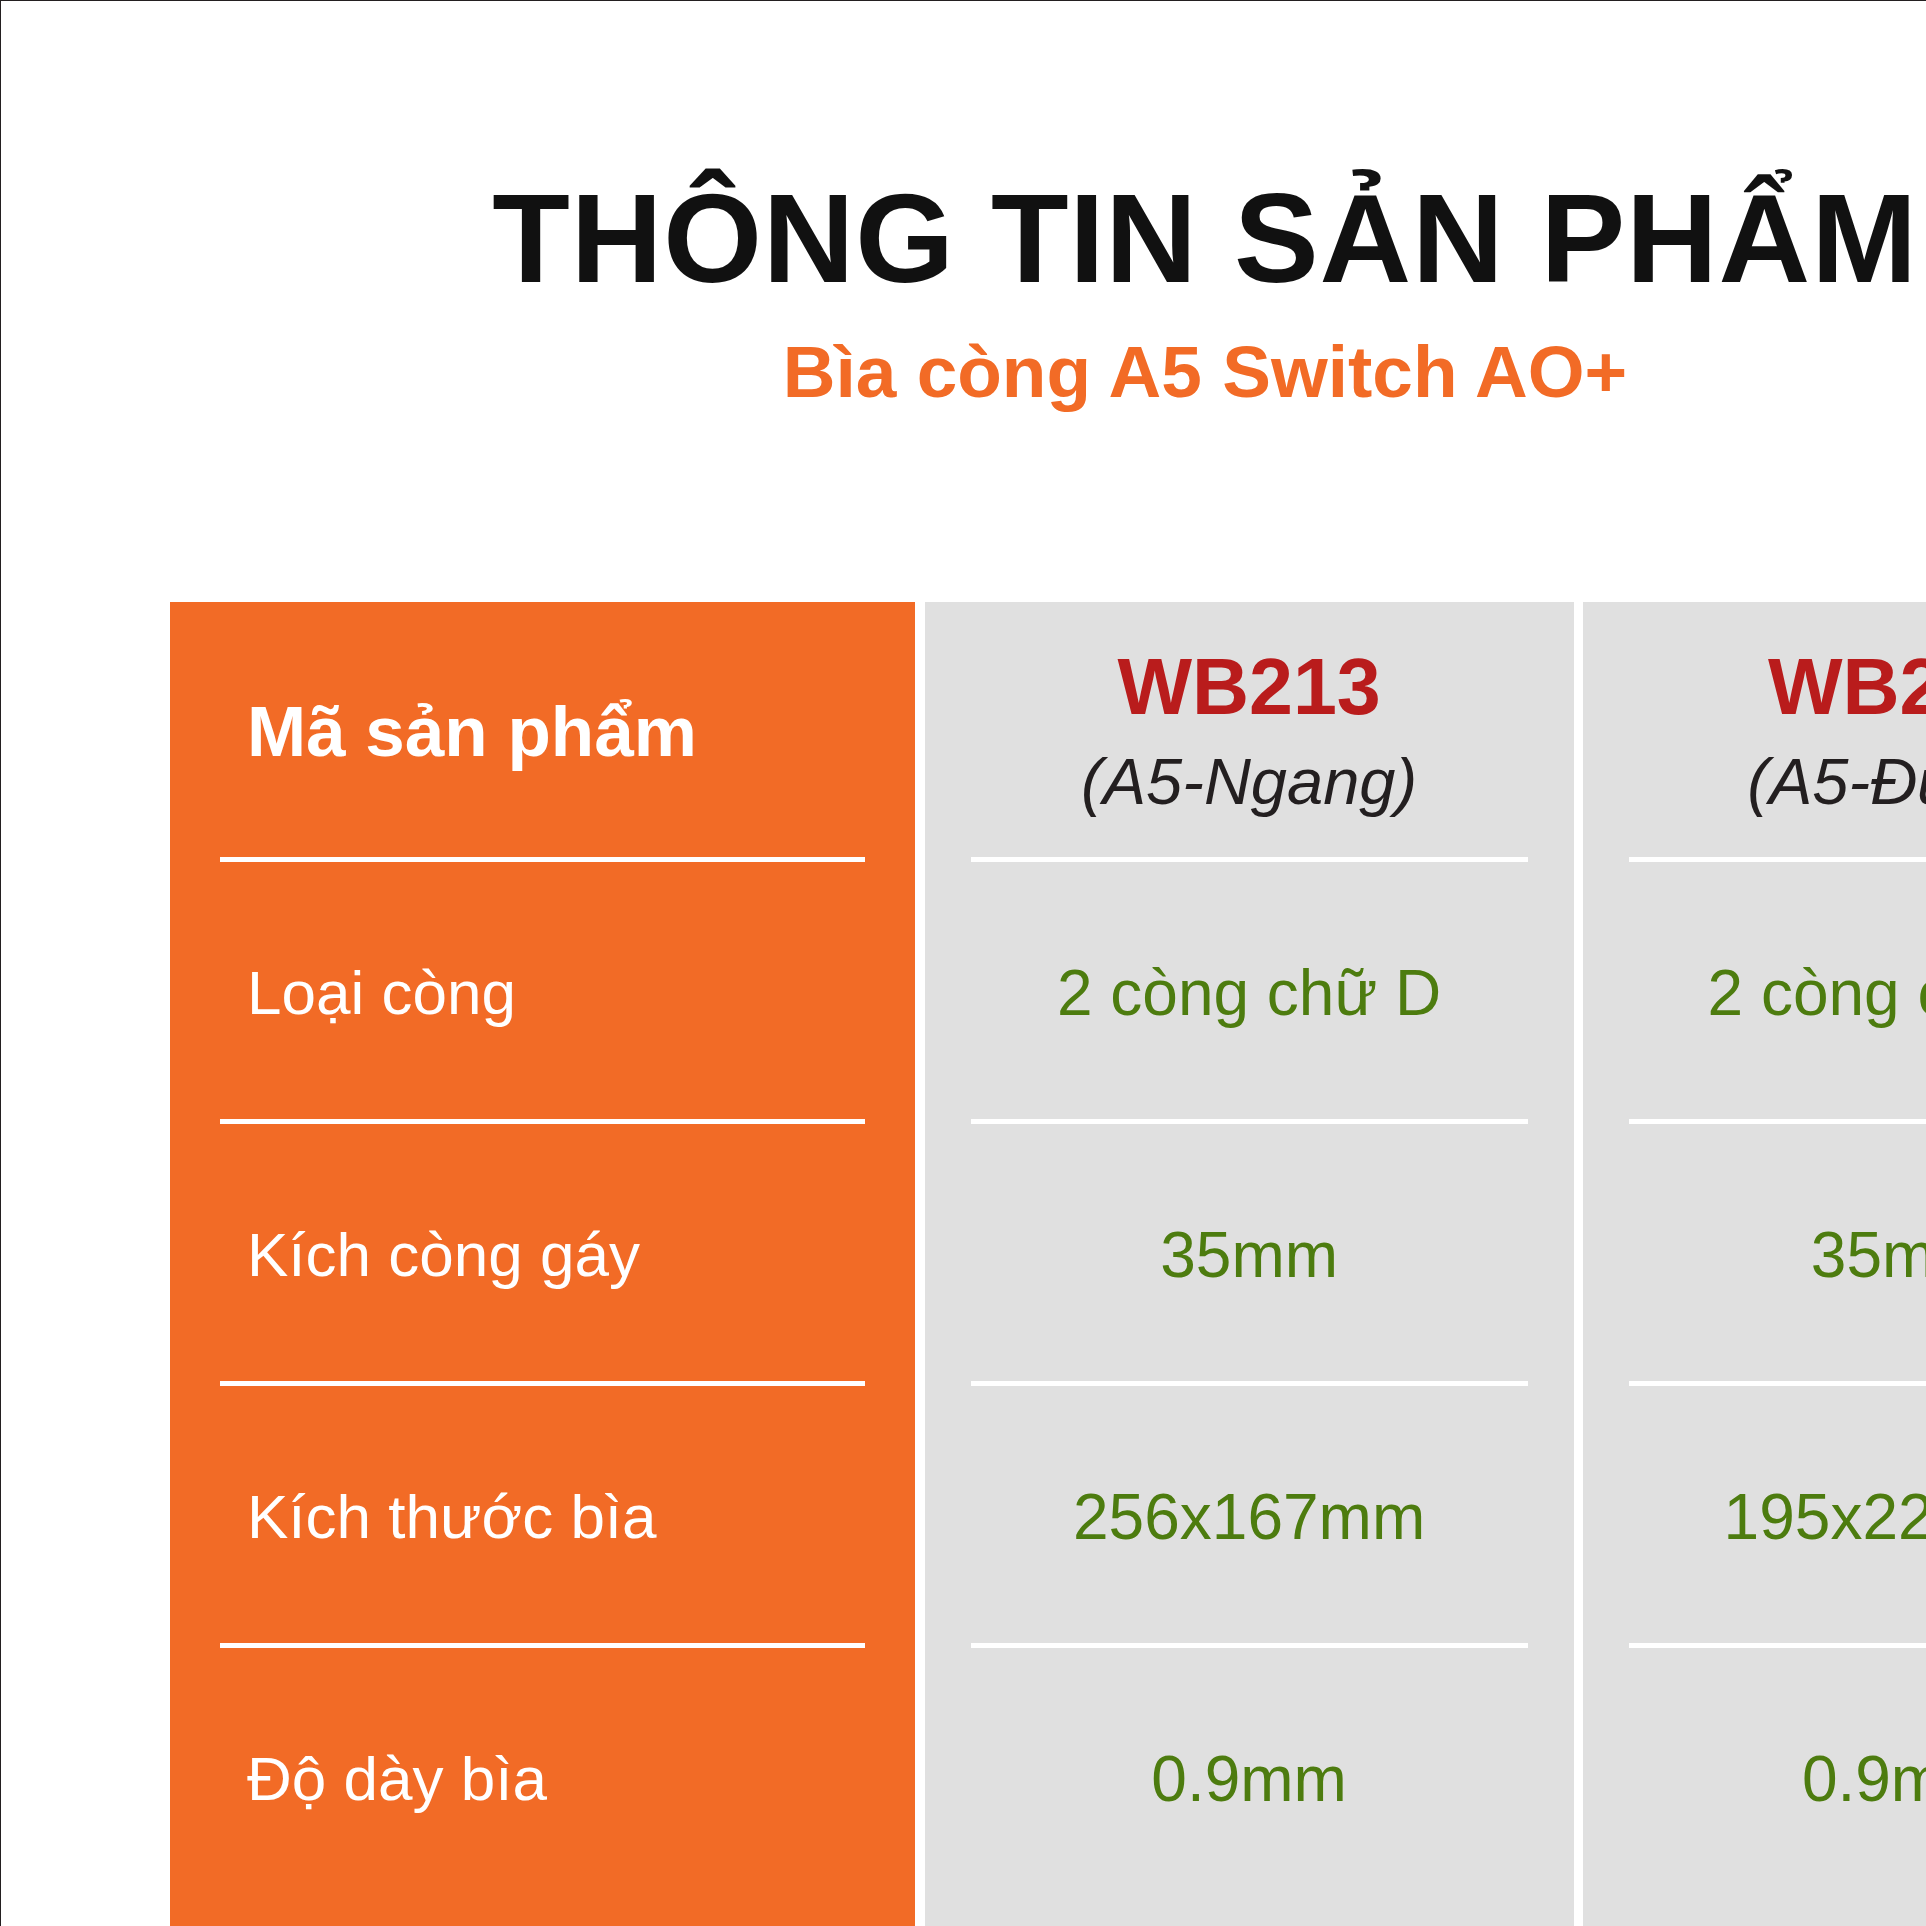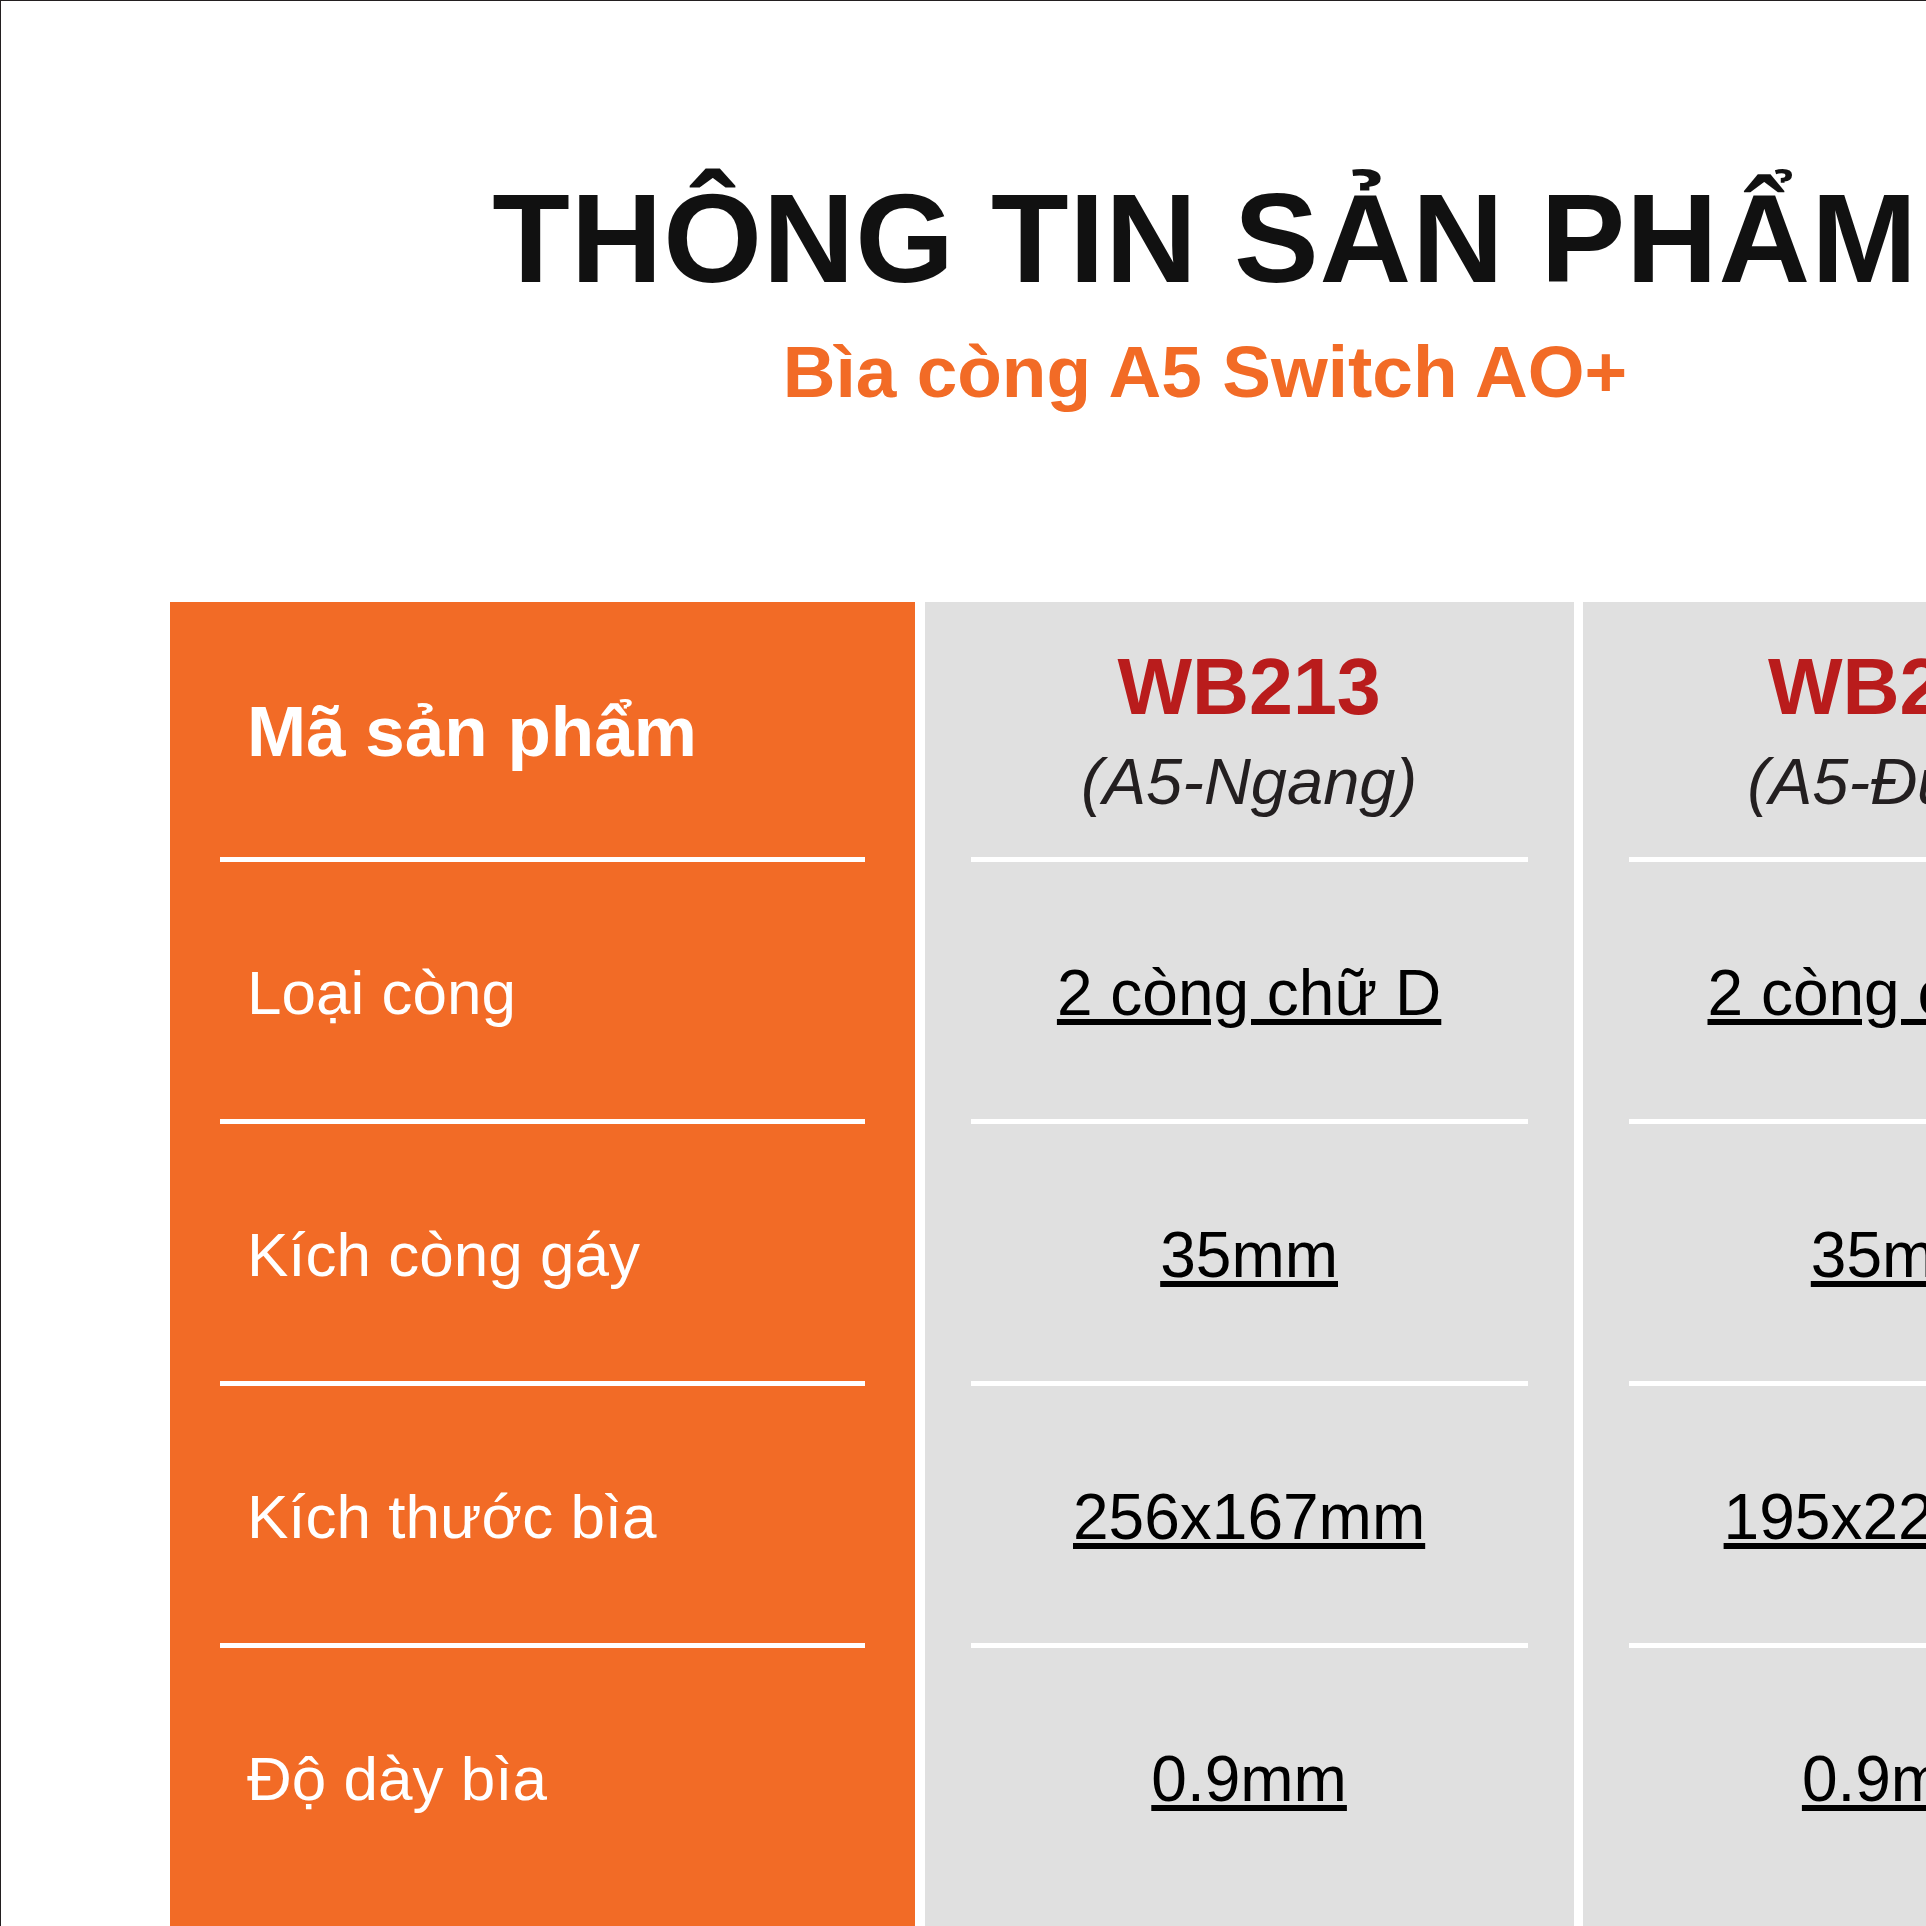--- a/index.html
+++ b/index.html
@@ -137,24 +137,23 @@
     font-weight: 400;
     font-style: italic;
     color: #231f20;
     line-height: 1.2;
     margin-top: 11px;
     white-space: nowrap;
   }
   .value-text {
     font-size: 64px;
     font-weight: 400;
-    color: #000000;
+    color: #4d7c0f;
     line-height: 1.2;
     white-space: nowrap;
-    text-decoration: underline;
   }
 </style>
 </head>
 <body>
 
 <div class="canvas">
 
   <div class="header">
     <div class="page-title">THÔNG TIN SẢN PHẨM</div>
     <div class="page-subtitle">Bìa còng A5 Switch AO+</div>

